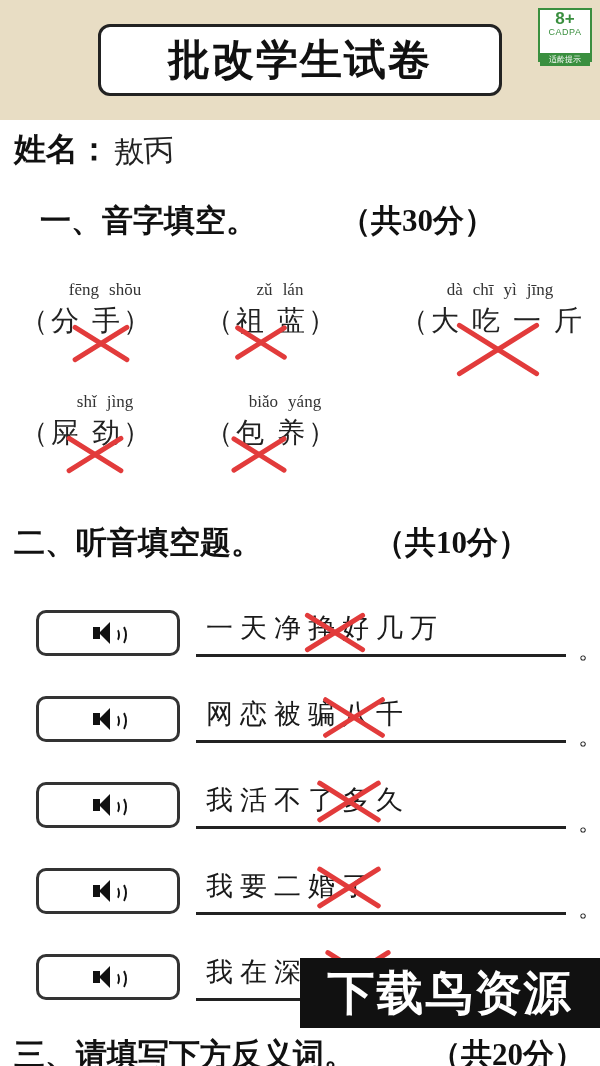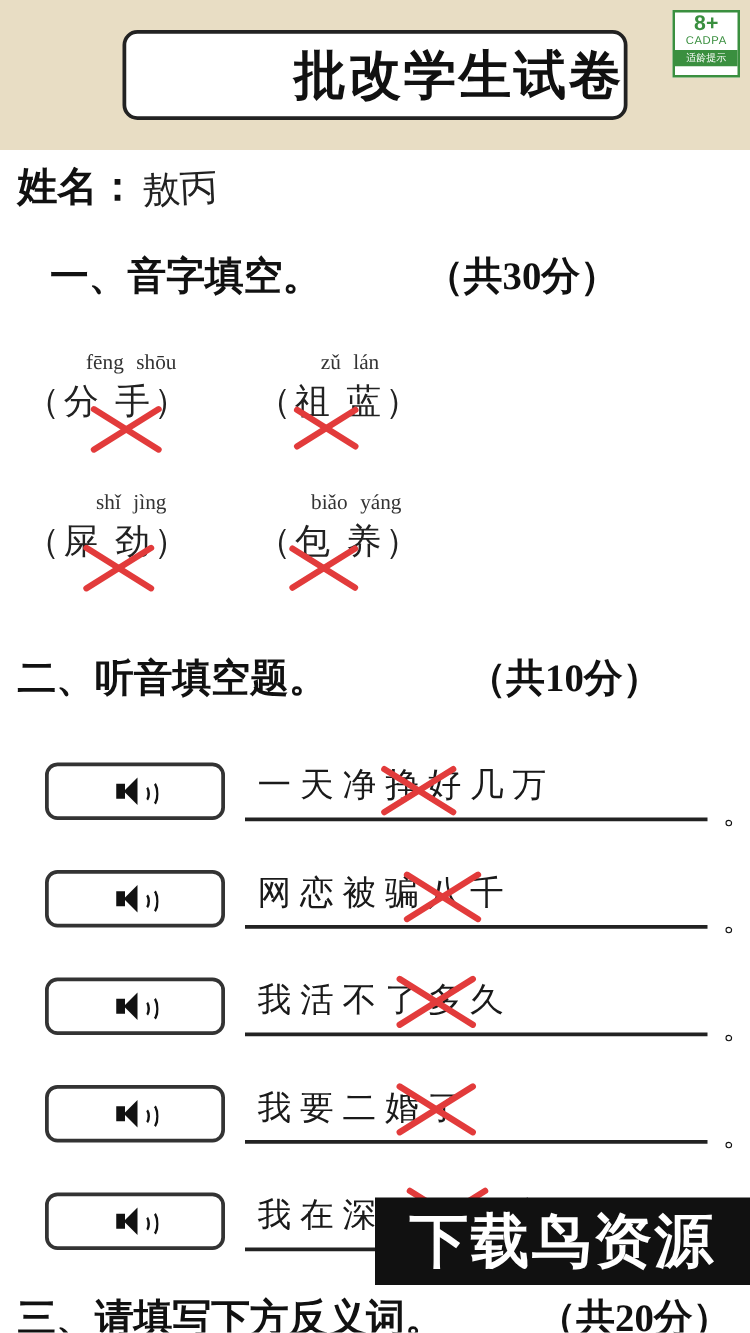--- a/index.html
+++ b/index.html
@@ -31,21 +31,21 @@
   .title-box {
     position: absolute;
     left: 98px; top: 24px;
     width: 404px; height: 72px;
     background: #ffffff;
     border: 3px solid #222222;
     border-radius: 12px;
     box-sizing: border-box;
     display: flex;
     align-items: center;
-    justify-content: flex-end;
+    justify-content: center;
   }
   .title-text {
     font-size: 42px;
     font-weight: bold;
     color: #111111;
     letter-spacing: 2px;
     font-family: "Liberation Serif", serif;
   }
   .age-badge {
     position: absolute;
@@ -72,21 +72,21 @@
     line-height: 11px;
     letter-spacing: 0.5px;
   }
   .age-badge .hint {
     font-size: 8px;
     color: #ffffff;
     background: #3a8f3f;
     width: 100%;
     text-align: center;
     line-height: 13px;
-    margin-top: 2px;
+    margin-top: 15px;
   }
   
   .name-row {
     position: absolute;
     left: 14px; top: 128px;
     display: flex;
     align-items: flex-end;
   }
   .name-label {
     font-size: 32px;
@@ -289,20 +289,33 @@
       <span>zǔ</span>
       <span>lán</span>
     </div>
     <div class="answer-row">（祖 蓝）</div>
     <div class="cross" style="left:26px; top:36px; width:60px; height:48px;">
       <span class="a"></span>
         <span class="b"></span>
     </div>
   </div>
 
+  <div class="pinyin-item" style="left:400px; top:280px; width:200px;">
+    <div class="pinyin-row">
+      <span>dà</span>
+      <span>chī</span>
+      <span>yì</span>
+      <span>jīng</span>
+    </div>
+    <div class="answer-row">（大 吃 一 斤</div>
+    <div class="cross" style="left:50px; top:34px; width:96px; height:66px;">
+      <span class="a"></span>
+        <span class="b"></span>
+    </div>
+  </div>
 
   <div class="pinyin-item" style="left:20px; top:392px; width:170px;">
     <div class="pinyin-row">
       <span>shǐ</span>
       <span>jìng</span>
     </div>
     <div class="answer-row">（屎 劲）</div>
     <div class="cross" style="left:42px; top:34px; width:66px; height:52px;">
       <span class="a"></span>
         <span class="b"></span>

